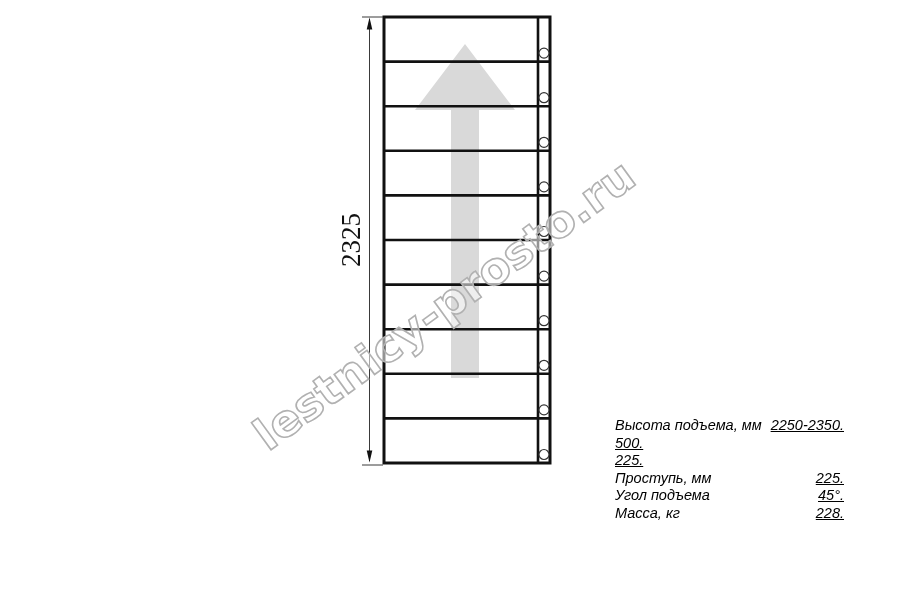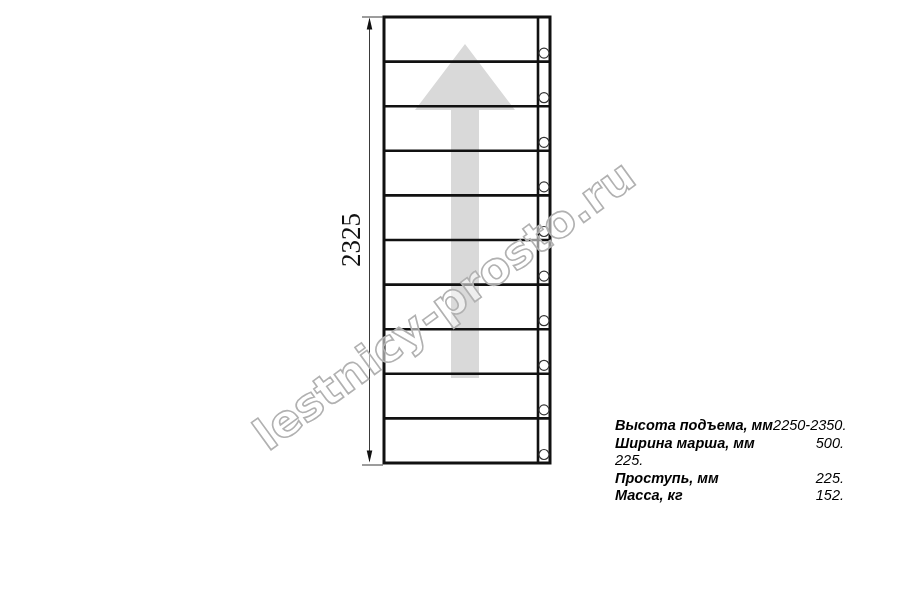--- a/index.html
+++ b/index.html
@@ -47,22 +47,22 @@
   .spec-row {
     display: flex;
     justify-content: space-between;
     align-items: baseline;
     font-style: italic;
     font-size: 14.5px;
     line-height: 17.55px;
     color: #000000;
     white-space: nowrap;
   }
-  .spec-label { text-align: left; font-weight: bold; }
-  .spec-value { text-align: right; }
+  .spec-label { text-align: left; }
+  .spec-value { text-align: right; text-decoration: underline; }
 </style>
 </head>
 <body>
 
 <svg id="drawing" width="900" height="600" viewBox="0 0 900 600">
 
   <polygon id="up-arrow" points="465,44 515,110 479,110 479,378 451,378 451,110 415,110" fill="#d9d9d9"></polygon>
 
   <g id="steps-layer">
       <rect x="384" y="17" width="166" height="446" fill="none" stroke="#111111" stroke-width="3"></rect>
@@ -102,27 +102,30 @@
 
   <text id="watermark" class="wm-text" x="268" y="452" transform="rotate(-36 268 452)" textLength="458" lengthAdjust="spacingAndGlyphs">lestnicy-prosto.ru</text>
 </svg>
 
 <div class="specs">
   <div class="spec-row">
     <span class="spec-label">Высота подъема, мм</span>
     <span class="spec-value">2250-2350.</span>
   </div>
   <div class="spec-row">
-    <span class="spec-label">Ширина марша, мм</span>
     <span class="spec-value">500.</span>
   </div>
   <div class="spec-row">
     <span class="spec-value">225.</span>
   </div>
   <div class="spec-row">
     <span class="spec-label">Проступь, мм</span>
     <span class="spec-value">225.</span>
   </div>
   <div class="spec-row">
+    <span class="spec-label">Угол подъема</span>
+    <span class="spec-value">45°.</span>
+  </div>
+  <div class="spec-row">
     <span class="spec-label">Масса, кг</span>
-    <span class="spec-value">152.</span>
+    <span class="spec-value">228.</span>
   </div>
 </div>
 
 </body></html>

